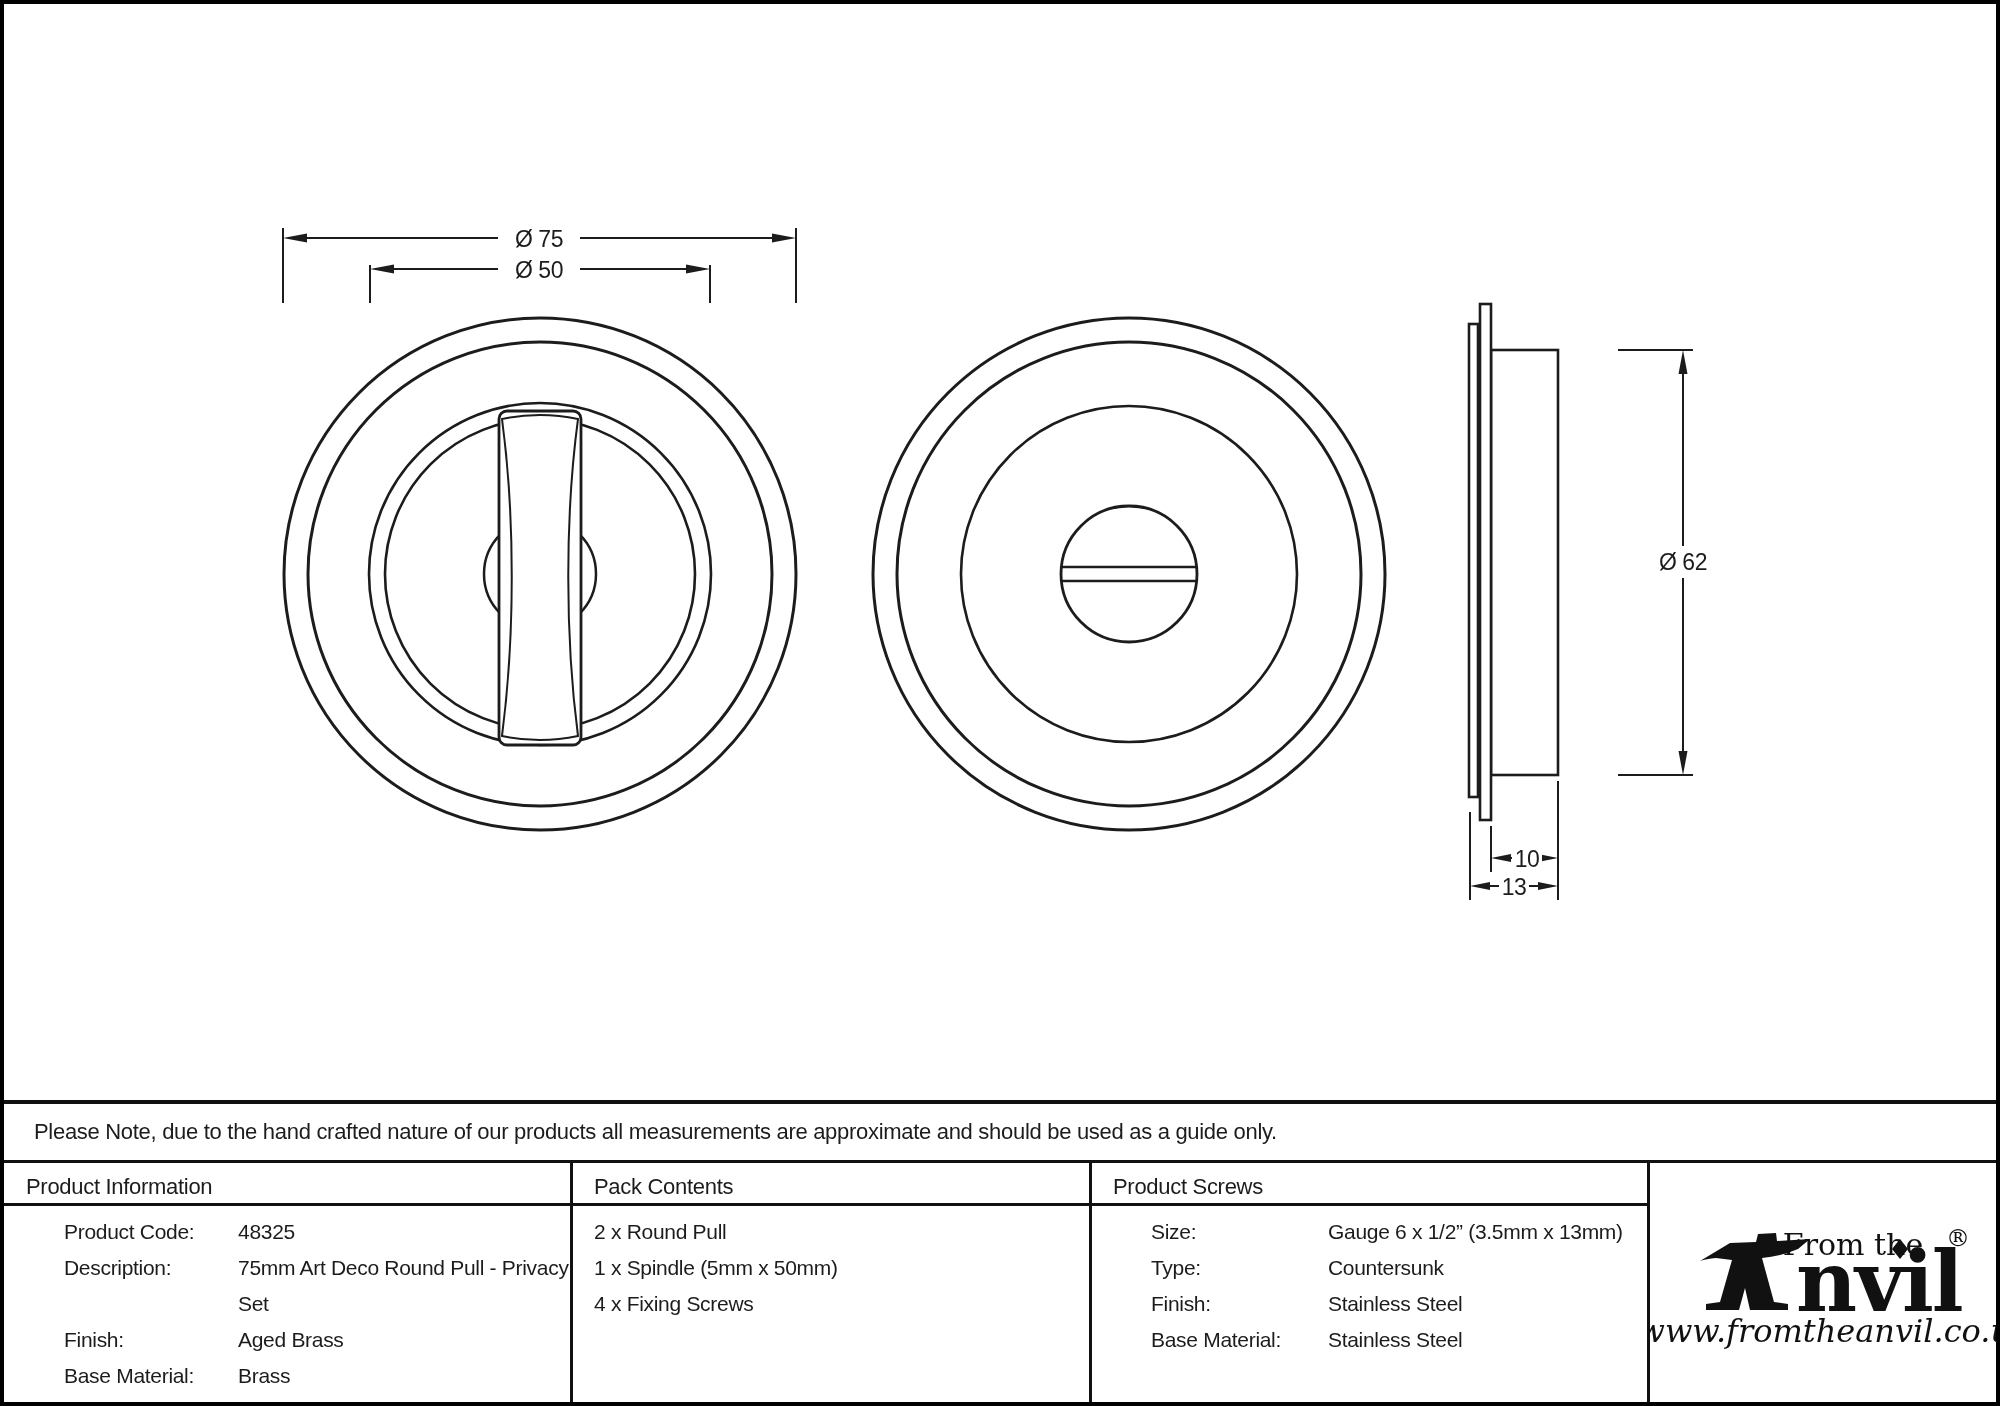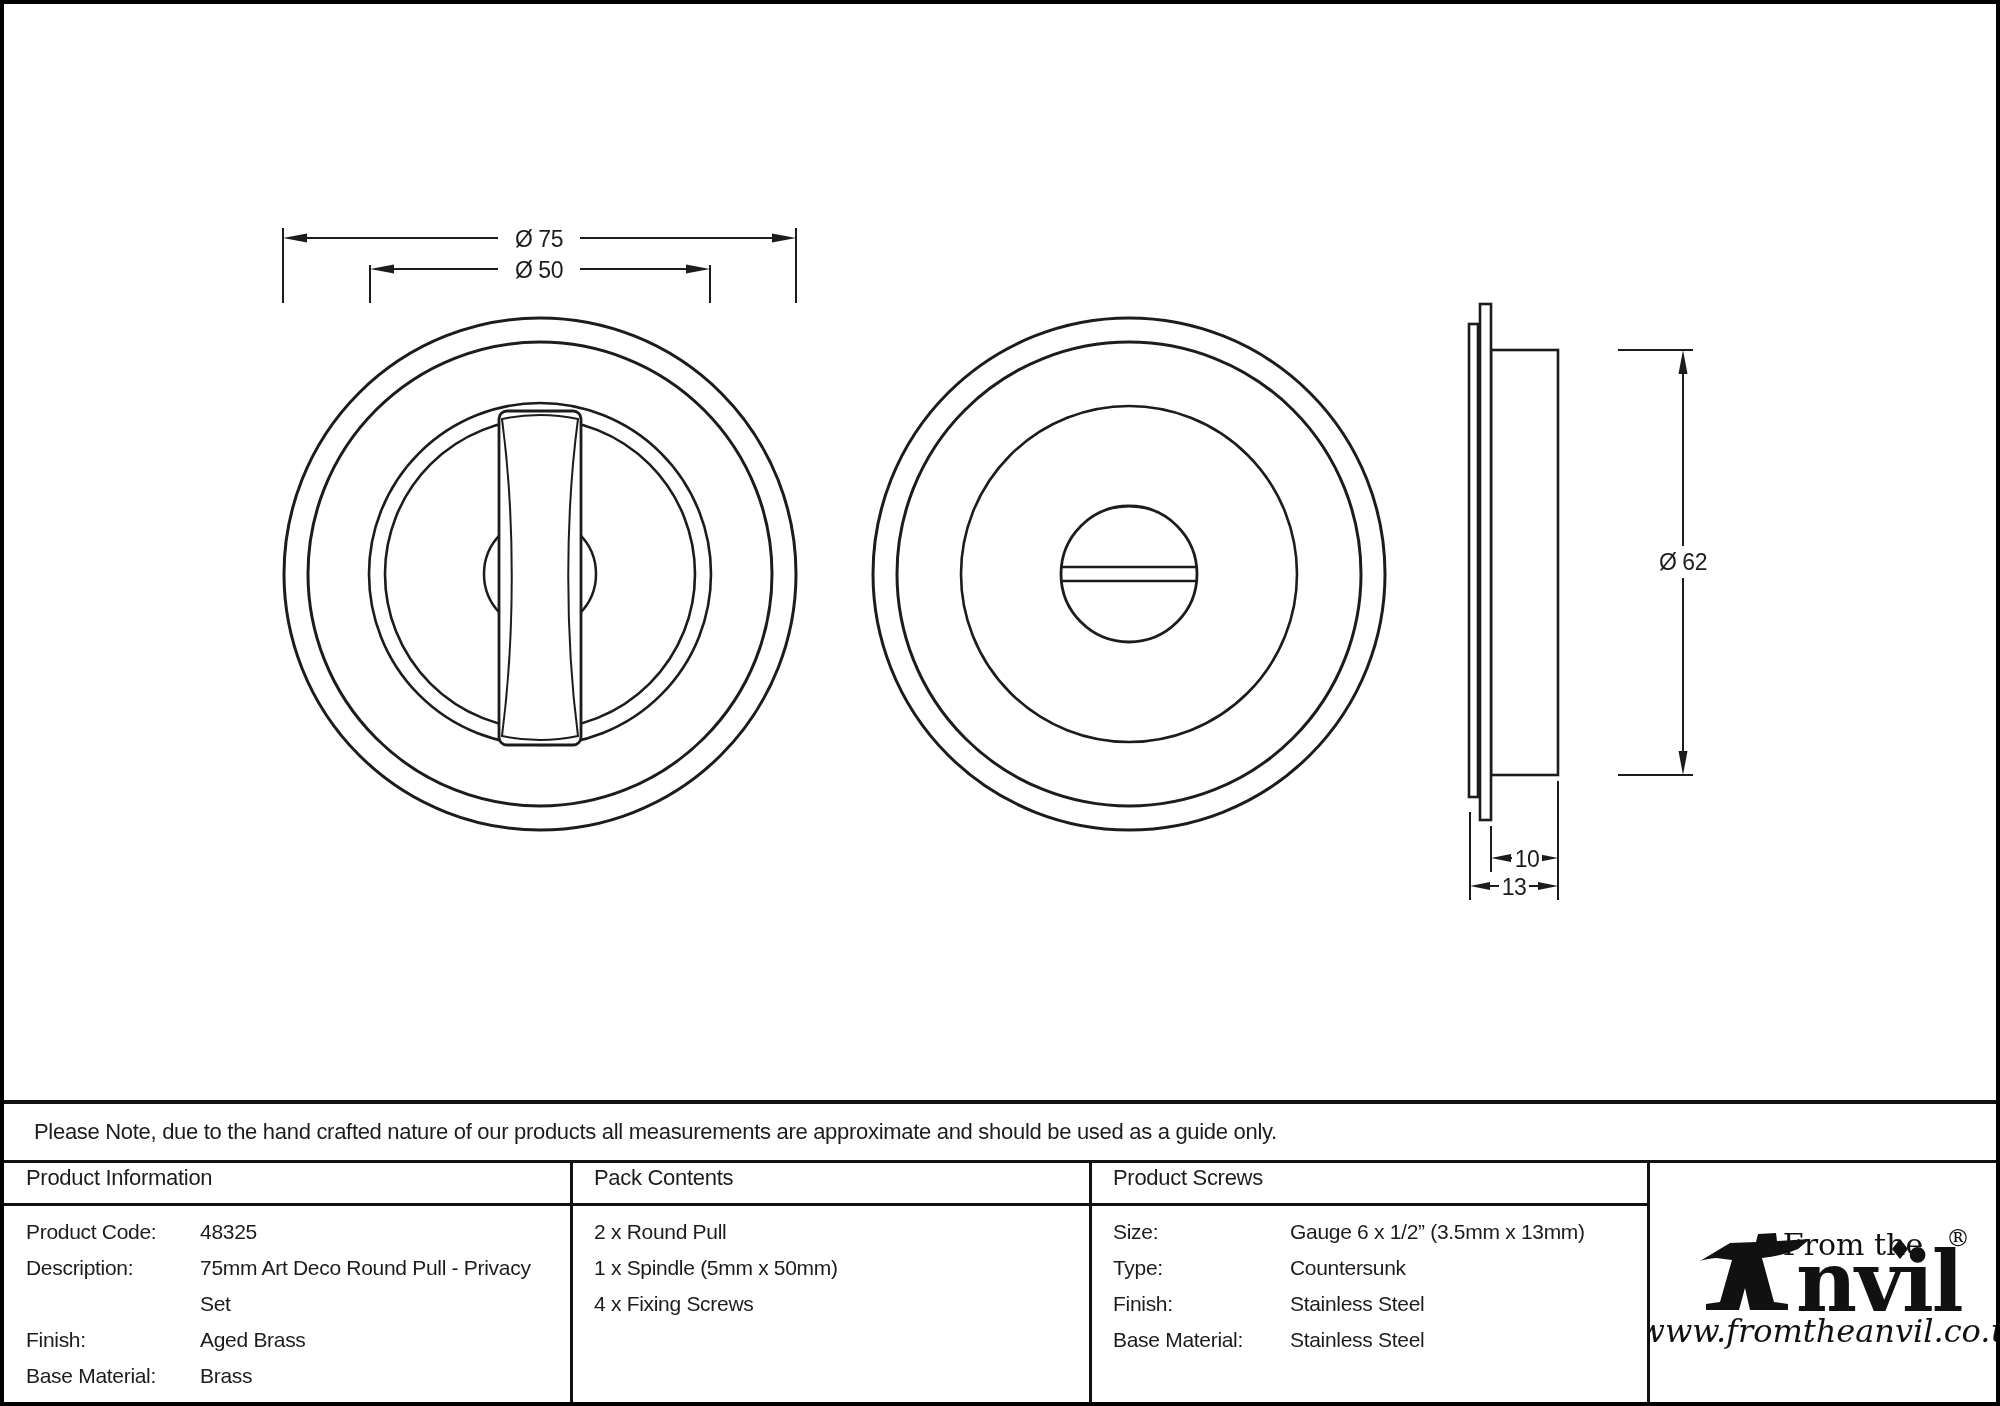--- a/index.html
+++ b/index.html
@@ -23,26 +23,26 @@
     display:flex;align-items:center;padding-left:34px;
     font-size:22px;letter-spacing:-0.3px;
   }
   .header-row{
     position:absolute;left:0;top:1163px;width:2000px;height:43px;box-sizing:border-box;
     font-size:22px;letter-spacing:-0.3px;
   }
   .header-underline{
     position:absolute;left:0;top:1203px;width:1647px;height:3px;background:#111;
   }
-  .col-header{position:absolute;top:3px;height:24px;display:flex;align-items:center;}
+  .col-header{position:absolute;top:12px;height:24px;display:flex;align-items:center;}
   .vdiv{position:absolute;top:1163px;height:239px;width:3px;background:#111;z-index:10;}
   .tbody{
     position:absolute;top:1214px;font-size:21px;letter-spacing:-0.3px;line-height:36px;
   }
-  .kv{display:grid;}
+  .kv{display:grid;margin-left:38px;}
   .kv .lbl{grid-column:1;}
   .kv .val{grid-column:2;}
   .items div{line-height:36px;}
   
   .logo-cell{position:absolute;left:1650px;top:1166px;width:347px;height:236px;}
   .logo-svg{width:100%;height:100%;}
 </style>
 </head>
 <body>
 

